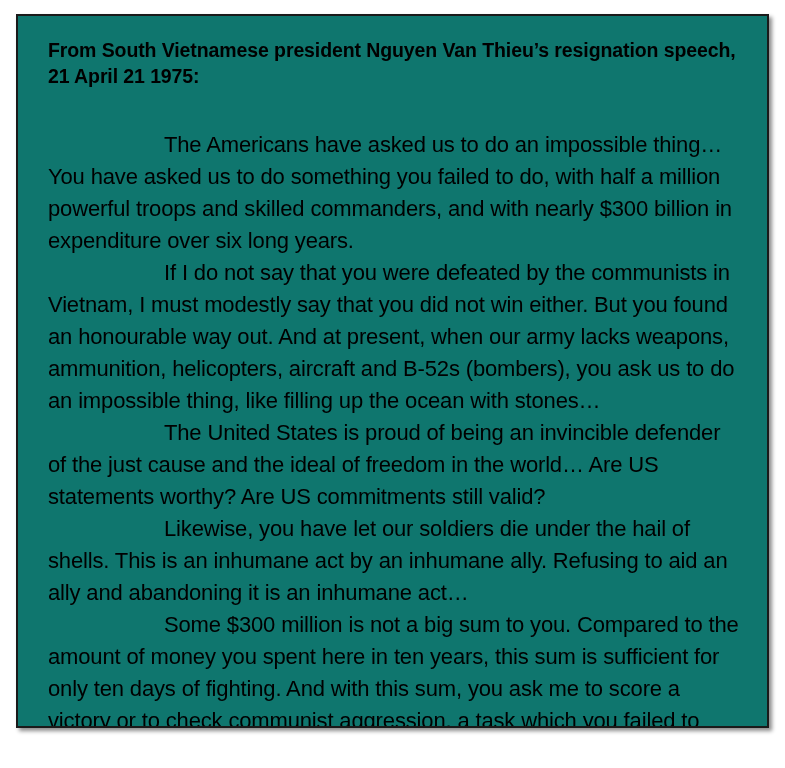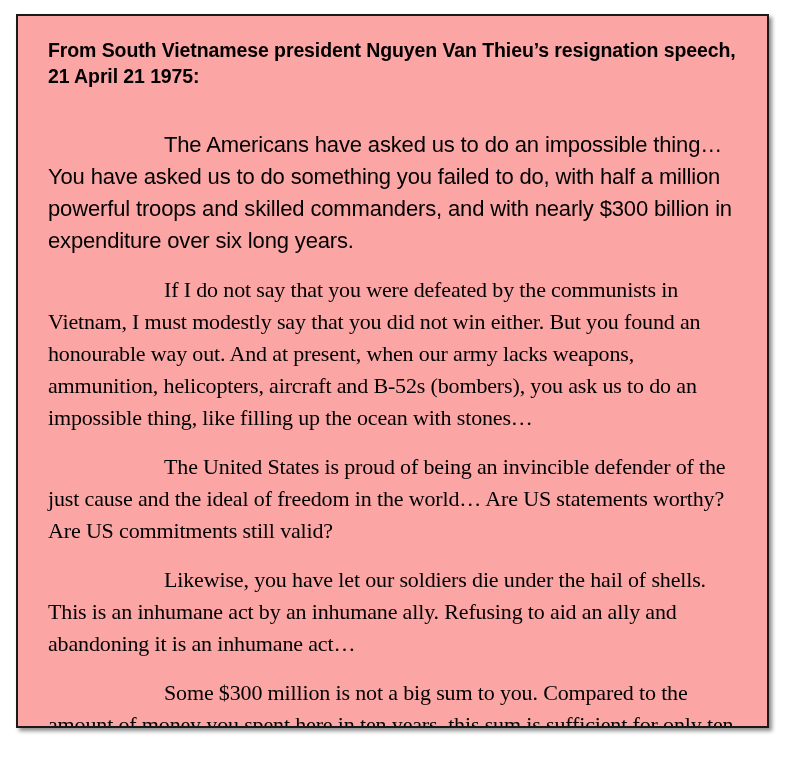--- a/index.html
+++ b/index.html
@@ -21,42 +21,41 @@
     box-sizing: border-box;
     background: #ffffff;
     padding: 14px 16px 16px 16px;
   }
   .frame {
     position: relative;
     box-sizing: border-box;
     width: 753px;
     height: 714px;
     border: 2px solid #1a1a1a;
-    background: #fca5a5;
+    background: #0f766e;
     box-shadow: 3px 3px 4px rgba(0,0,0,0.45);
     padding: 22px 26px 18px 30px;
     overflow: hidden;
   }
   .doc-title {
     font-weight: bold;
     font-size: 19.5px;
     line-height: 1.32;
     margin: 0 0 40px 0;
     letter-spacing: -0.1px;
   }
   .para {
     font-size: 22px;
     line-height: 1.455;
     margin: 0;
     text-indent: 116px;
     letter-spacing: -0.15px;
   }
   .para + .para {
-    margin-top: 17px;
-    font-family: Liberation Serif, serif;
+    margin-top: 0px;
   }
 </style>
 </head>
 <body>
 
 <div class="page">
   <div class="frame">
     <p class="doc-title">From South Vietnamese president Nguyen Van Thieu’s resignation speech, 21 April 21 1975:</p>
     <p class="para">The Americans have asked us to do an impossible thing… You have asked us to do something you failed to do, with half a million powerful troops and skilled commanders, and with nearly $300 billion in expenditure over six long years.</p>
     <p class="para">If I do not say that you were defeated by the communists in Vietnam, I must modestly say that you did not win either. But you found an honourable way out. And at present, when our army lacks weapons, ammunition, helicopters, aircraft and B-52s (bombers), you ask us to do an impossible thing, like filling up the ocean with stones…</p>

